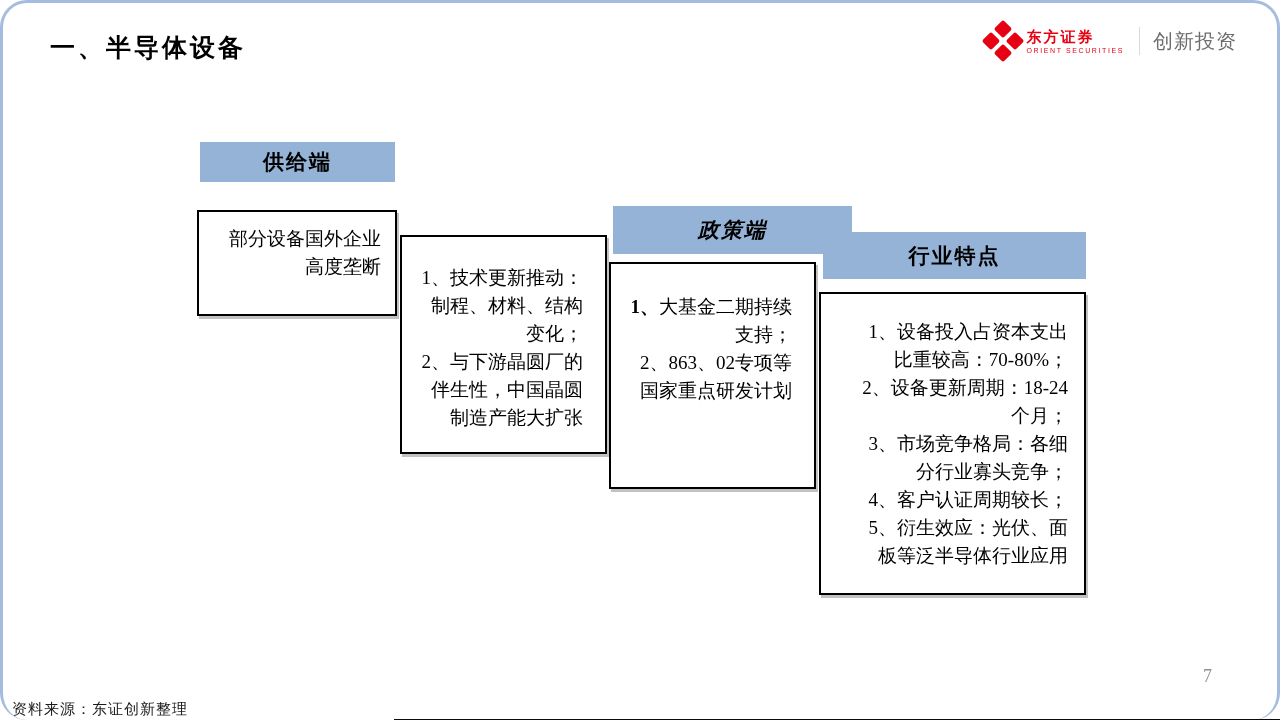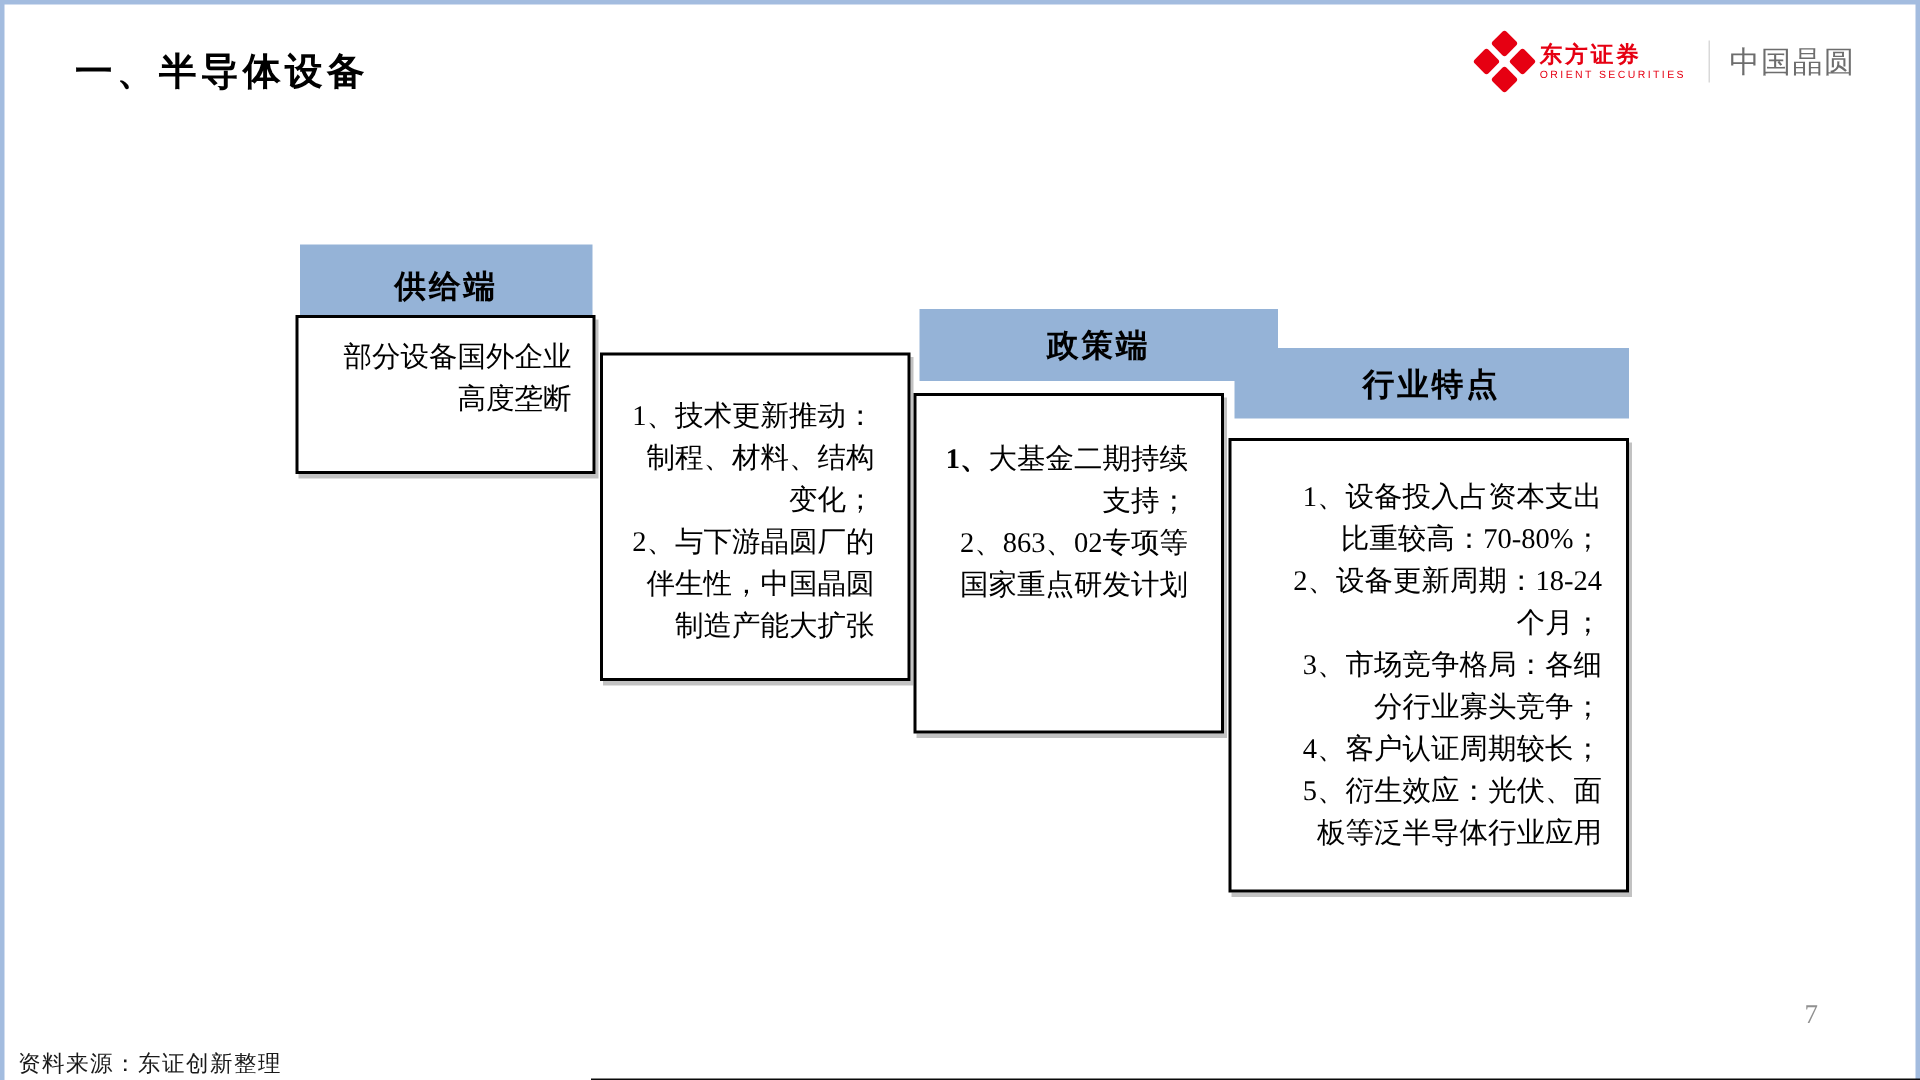--- a/index.html
+++ b/index.html
@@ -5,20 +5,21 @@
   * { margin:0; padding:0; box-sizing:border-box; }
   html,body { width:1280px; height:720px; overflow:hidden; background:#fff; }
   body { font-family:"Liberation Serif","DejaVu Serif",serif; position:relative; }
 
   .slide {
     position:absolute; left:0; top:0; width:1280px; height:720px;
     background:#ffffff;
     border-top:3px solid #a3bcdf;
     border-left:3px solid #a3bcdf;
     border-right:3px solid #a3bcdf;
+    border-radius:27px;
   }
 
   .title {
     position:absolute; left:47px; top:28px;
     font-size:25px; font-weight:bold; color:#000;
     letter-spacing:3px;
   }
 
   
   .logo-wrap {
@@ -50,27 +51,27 @@
   .bodybox {
     position:absolute; background:#fff; border:2px solid #000;
     font-size:19px; color:#000; line-height:28px;
     box-shadow:2px 3px 0 rgba(120,120,120,0.45);
   }
   .bodybox .item { text-align:right; }
   .marker { display:inline; }
   .marker.bold { font-weight:bold; }
   .itext { display:inline; white-space:pre-line; }
 
-  .hdr1 { left:197px; top:160px; width:195px; height:56px; }
+  .hdr1 { left:197px; top:139px; width:195px; height:40px; }
   .box1 { left:194px; top:207px; width:200px; height:106px; padding:13px 14px 0 11px; }
 
   .hdr2 { left:400px; top:175px; width:203px; height:48px; }
   .box2 { left:397px; top:232px; width:207px; height:219px; padding:27px 22px 0 12px; }
 
-  .hdr3 { left:610px; top:203px; width:239px; height:48px; }
+  .hdr3 { left:610px; top:203px; width:239px; height:48px;font-style:italic; }
   .box3 { left:606px; top:259px; width:207px; height:227px; padding:29px 22px 0 13px; }
 
   .hdr4 { left:820px; top:229px; width:263px; height:47px; }
   .box4 { left:816px; top:289px; width:267px; height:303px; padding:24px 16px 0 13px; }
 
   .source {
     position:absolute; left:9px; top:697px;
     font-size:15px; color:#1a1a1a; letter-spacing:1px;
   }
   .page-num {
@@ -94,21 +95,21 @@
         <i></i>
         <i></i>
         <i></i>
         <i></i>
       </span>
     <span class="brand-text">
       <span class="brand-cn">东方证券</span>
       <span class="brand-en">ORIENT SECURITIES</span>
     </span>
     <span class="logo-divider"></span>
-    <span class="division">中国晶圆</span>
+    <span class="division">创新投资</span>
   </div>
 
   <div class="hdr hdr1">供给端</div>
   <div class="bodybox box1">
     <div class="item"><span class="marker"></span><span class="itext">部分设备国外企业
 高度垄断</span></div>
   </div>
 
   <div class="bodybox box2">
     <div class="item"><span class="marker">1、</span><span class="itext">技术更新推动：

